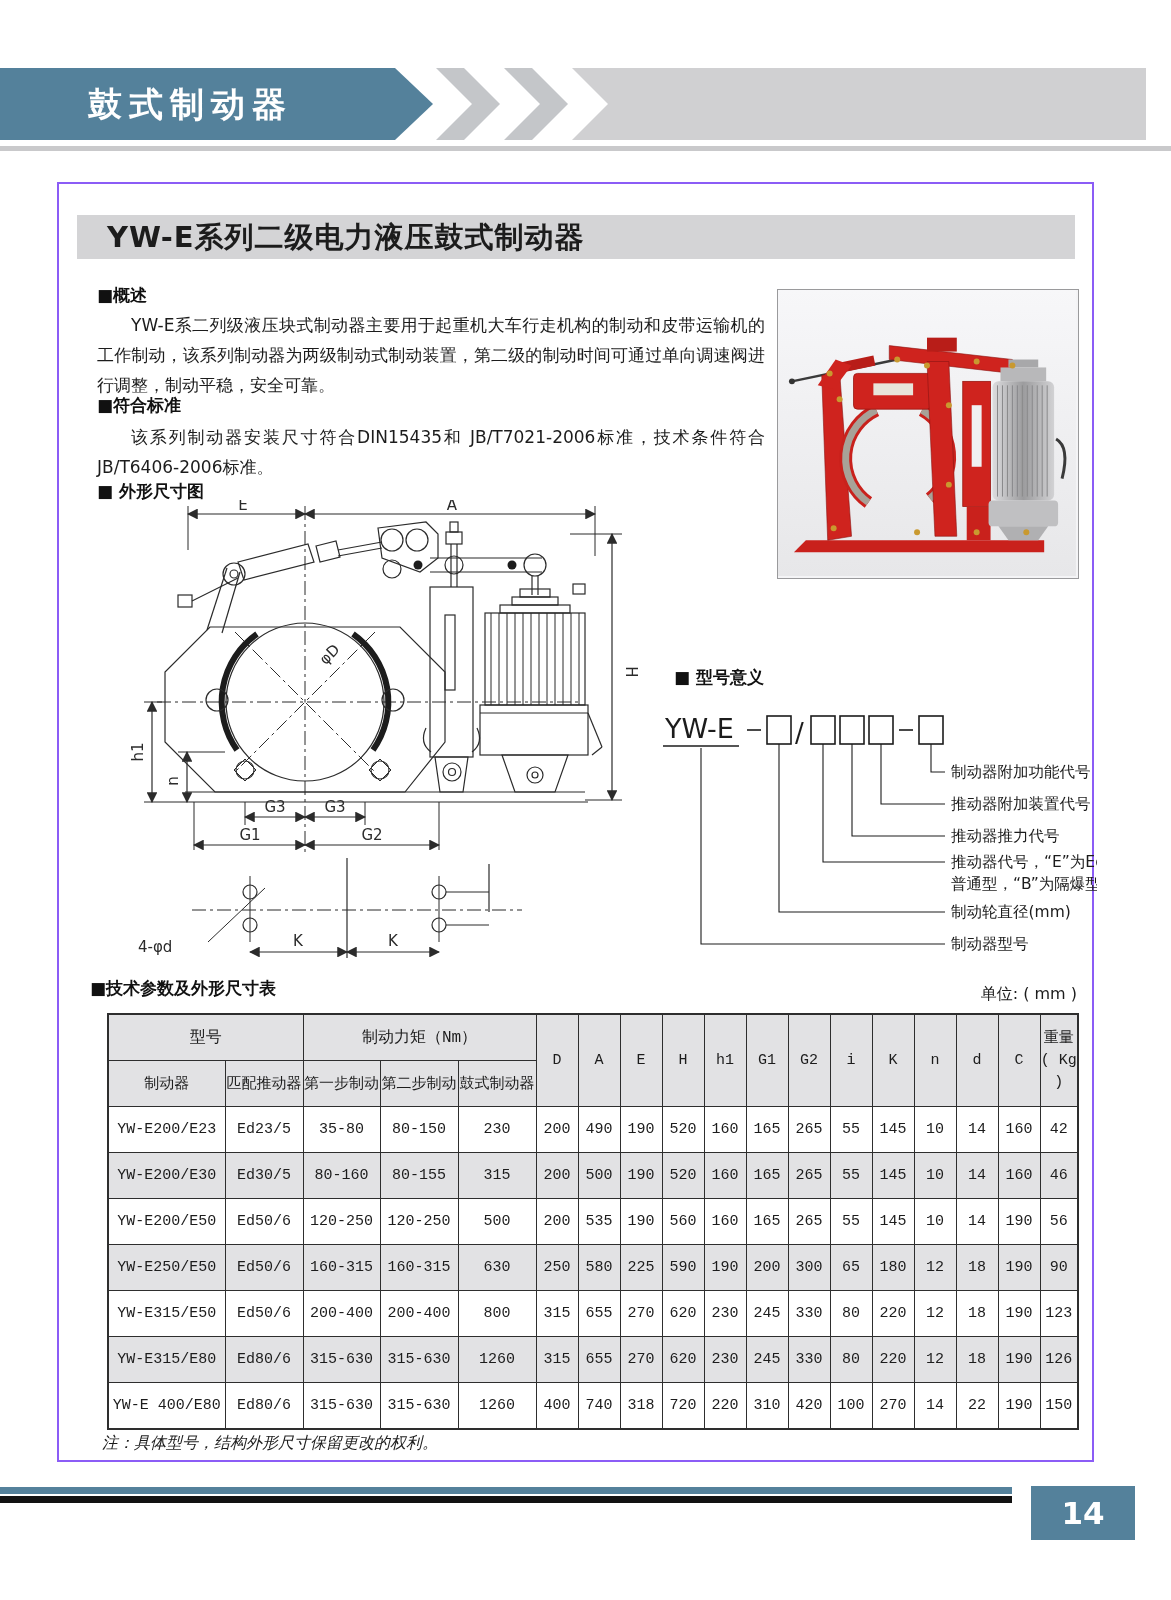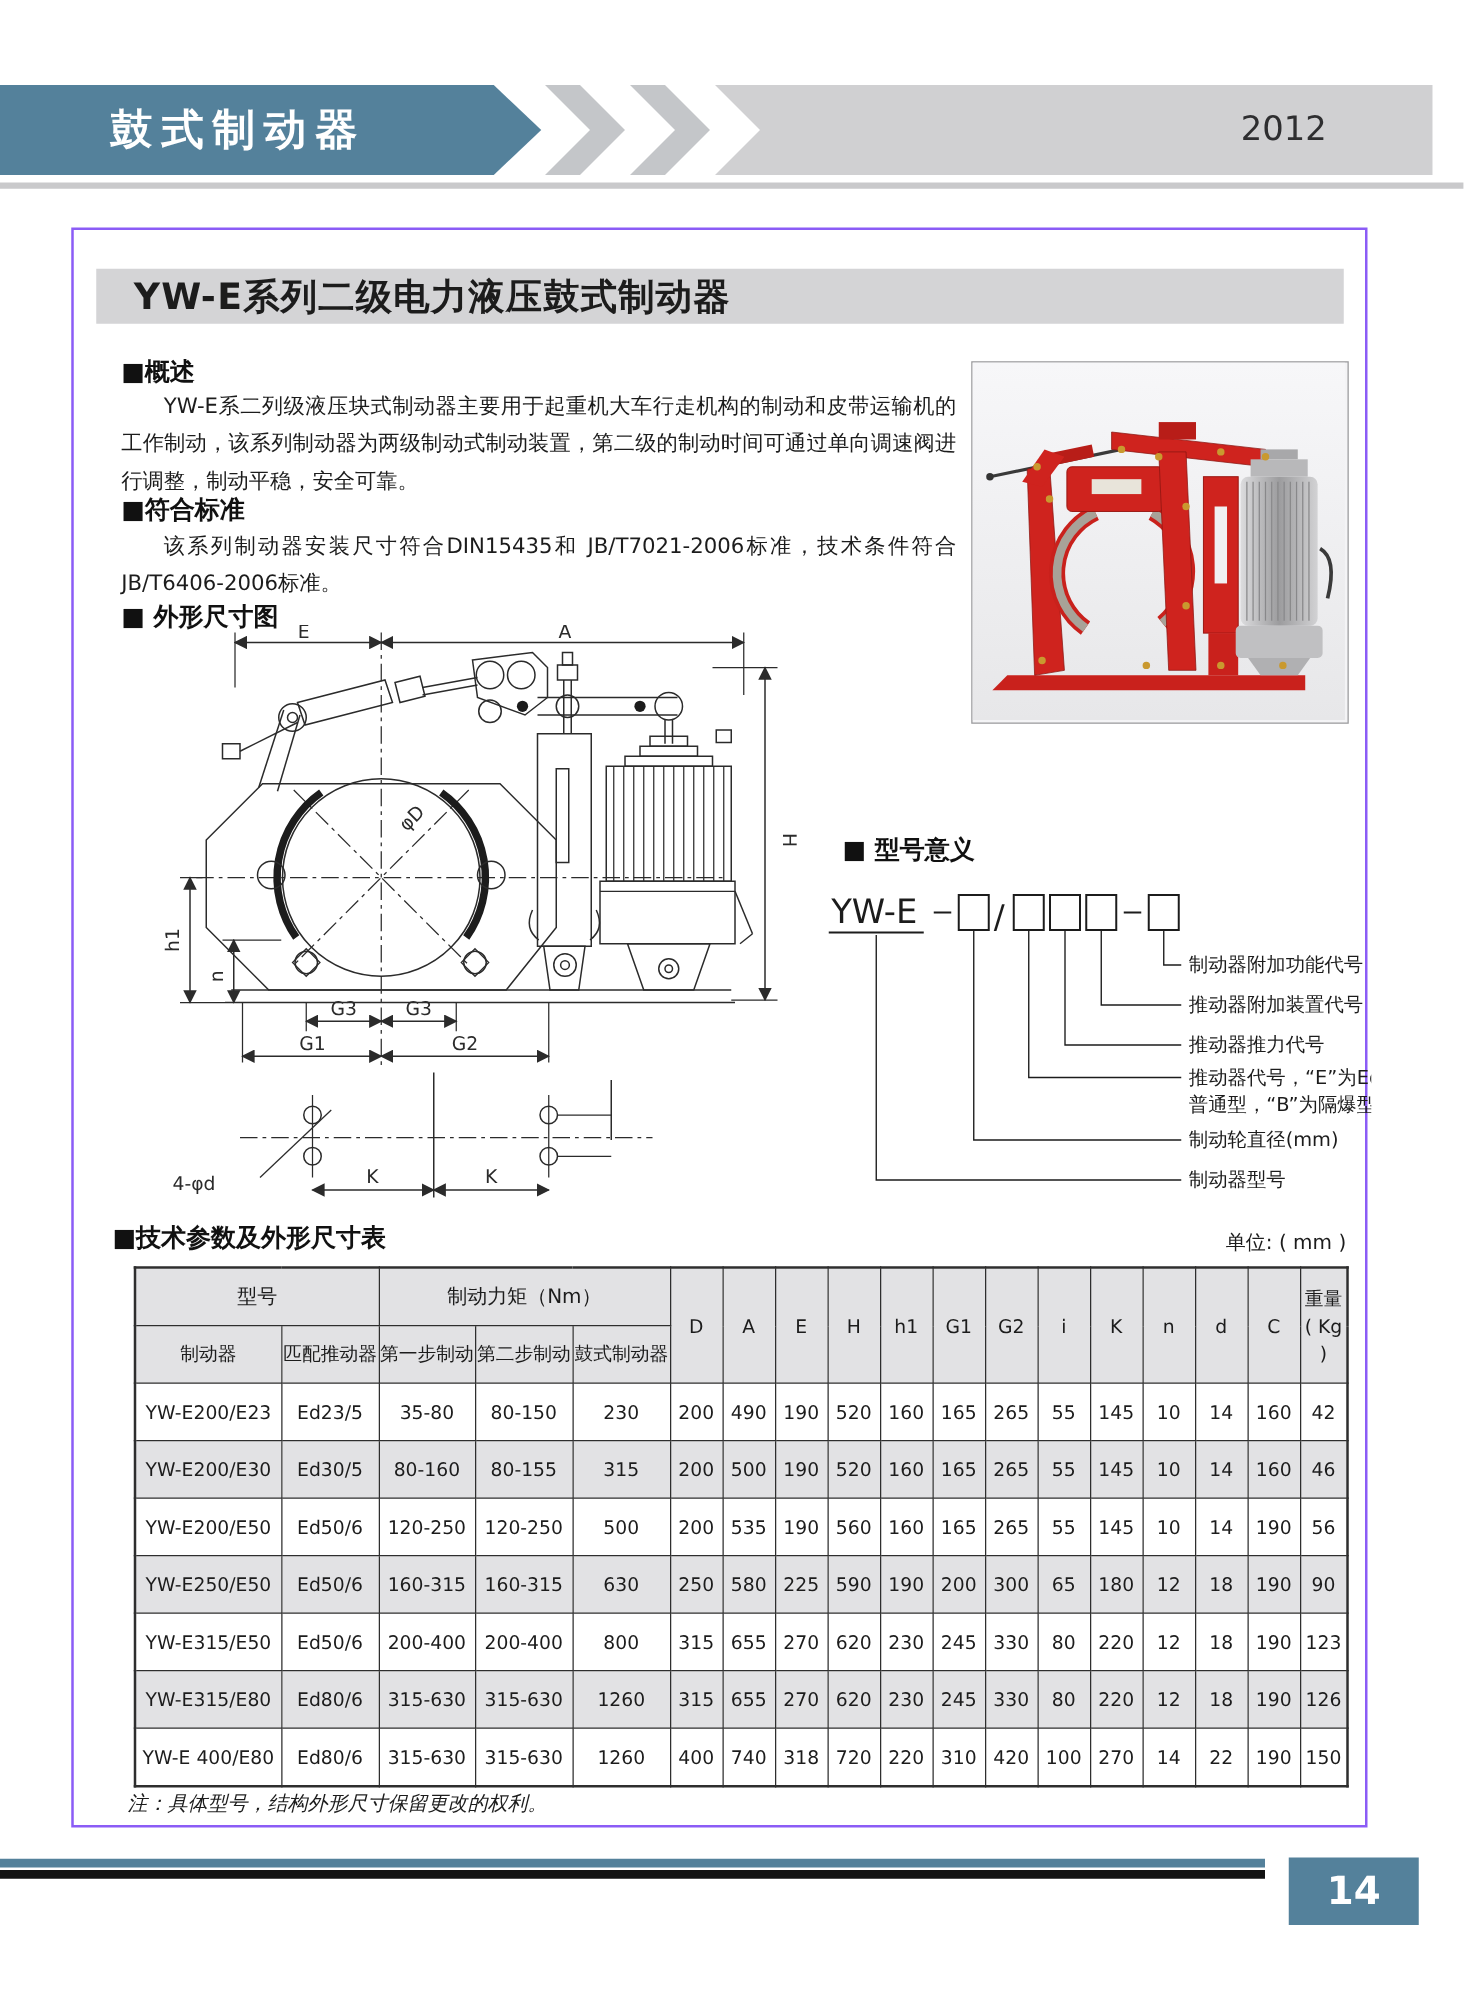--- a/index.html
+++ b/index.html
@@ -10,21 +10,21 @@
   #banner-svg{left:0;top:68px;}
   #banner-title{left:88px;top:68px;height:72px;line-height:72px;font-size:34px;font-weight:bold;
                 color:#ffffff;letter-spacing:7px;}
   #year{left:967px;top:68px;width:120px;height:72px;line-height:72px;text-align:center;
         font-size:27px;color:#2e2e30;}
   #header-rule{left:0;top:146px;width:1171px;height:5px;background:#c9c9cb;}
   
   #content-box{left:57px;top:182px;width:1033px;height:1276px;border:2px solid #8b5cf6;background:#ffffff;}
   #page-title{left:18px;top:31px;width:998px;height:44px;line-height:44px;background:#d4d4d6;
               font-size:29px;font-weight:bold;padding-left:30px;box-sizing:border-box;letter-spacing:1px;}
-  .sec-head{font-size:20px;font-weight:bold;color:#111;}
+  .sec-head{font-size:17px;font-weight:bold;color:#111;}
   #overview-head{left:38px;top:100px;}
   #overview-text{left:38px;top:126px;width:668px;font-size:17px;line-height:30px;
                  text-indent:2em;text-align:justify;}
   #standards-head{left:38px;top:210px;}
   #standards-text{left:38px;top:238px;width:668px;font-size:17px;line-height:30px;
                   text-indent:2em;text-align:justify;}
   #dims-head{left:38px;top:296px;}
   
   #photo-box{left:718px;top:105px;width:300px;height:288px;border:1px solid #9a9a9c;background:#f4f4f6;}
   
@@ -32,21 +32,21 @@
   #model-svg{left:598px;top:518px;}
   
   #drawing-svg{left:71px;top:316px;}
   .dln{stroke:#2b2b2b;stroke-width:1.2;fill:none;}
   .dthin{stroke:#2b2b2b;stroke-width:1;fill:none;}
   .cl{stroke:#2b2b2b;stroke-width:1;fill:none;stroke-dasharray:14 4 3 4;}
   .dtxt{font-size:15px;fill:#2b2b2b;}
   
   #table-head{left:31px;top:793px;text-align:right;}
   #unit-label{left:858px;top:800px;width:160px;text-align:right;font-size:16px;}
-  #spec-table{left:48px;top:829px;}
+  #spec-table{left:48px;top:829px;font-family:Liberation Mono, monospace;}
   table{border-collapse:collapse;table-layout:fixed;width:970px;}
   th,td{border:1px solid #2e2e2e;text-align:center;vertical-align:middle;
         font-size:15px;font-weight:normal;padding:0;overflow:hidden;}
   table{border:2px solid #2e2e2e;}
   thead th{background:#e2e2e4;height:45px;}
   thead .grp{font-size:16px;}
   tbody td{height:45px;background:#ffffff;}
   tbody tr:nth-child(even) td{background:#e2e2e4;}
   .wspan{display:block;line-height:22px;}
   #table-note{left:43px;top:1249px;font-size:16px;font-style:italic;}
@@ -61,21 +61,20 @@
 
 <div id="page">
 
   <svg id="banner-svg" class="abs" width="1171" height="72">
     <polygon points="0,0 395,0 433,36 395,72 0,72" fill="#54819b"></polygon>
     <polygon points="436,0 464,0 500,36 464,72 436,72 472,36" fill="#c4c6c9"></polygon>
     <polygon points="504,0 532,0 568,36 532,72 504,72 540,36" fill="#c4c6c9"></polygon>
     <polygon points="572,0 608,36 572,72 1146,72 1146,0" fill="#d0d0d2"></polygon>
   </svg>
   <div id="banner-title" class="abs">鼓式制动器</div>
-  <div id="year" class="abs">2012</div>
   <div id="header-rule" class="abs"></div>
 
   <div id="content-box" class="abs">
 
     <div id="page-title" class="abs">YW-E系列二级电力液压鼓式制动器</div>
 
     <div id="overview-head" class="abs sec-head">■概述</div>
     <div id="overview-text" class="abs">YW-E系二列级液压块式制动器主要用于起重机大车行走机构的制动和皮带运输机的工作制动，该系列制动器为两级制动式制动装置，第二级的制动时间可通过单向调速阀进行调整，制动平稳，安全可靠。</div>
 
     <div id="standards-head" class="abs sec-head">■符合标准</div>

